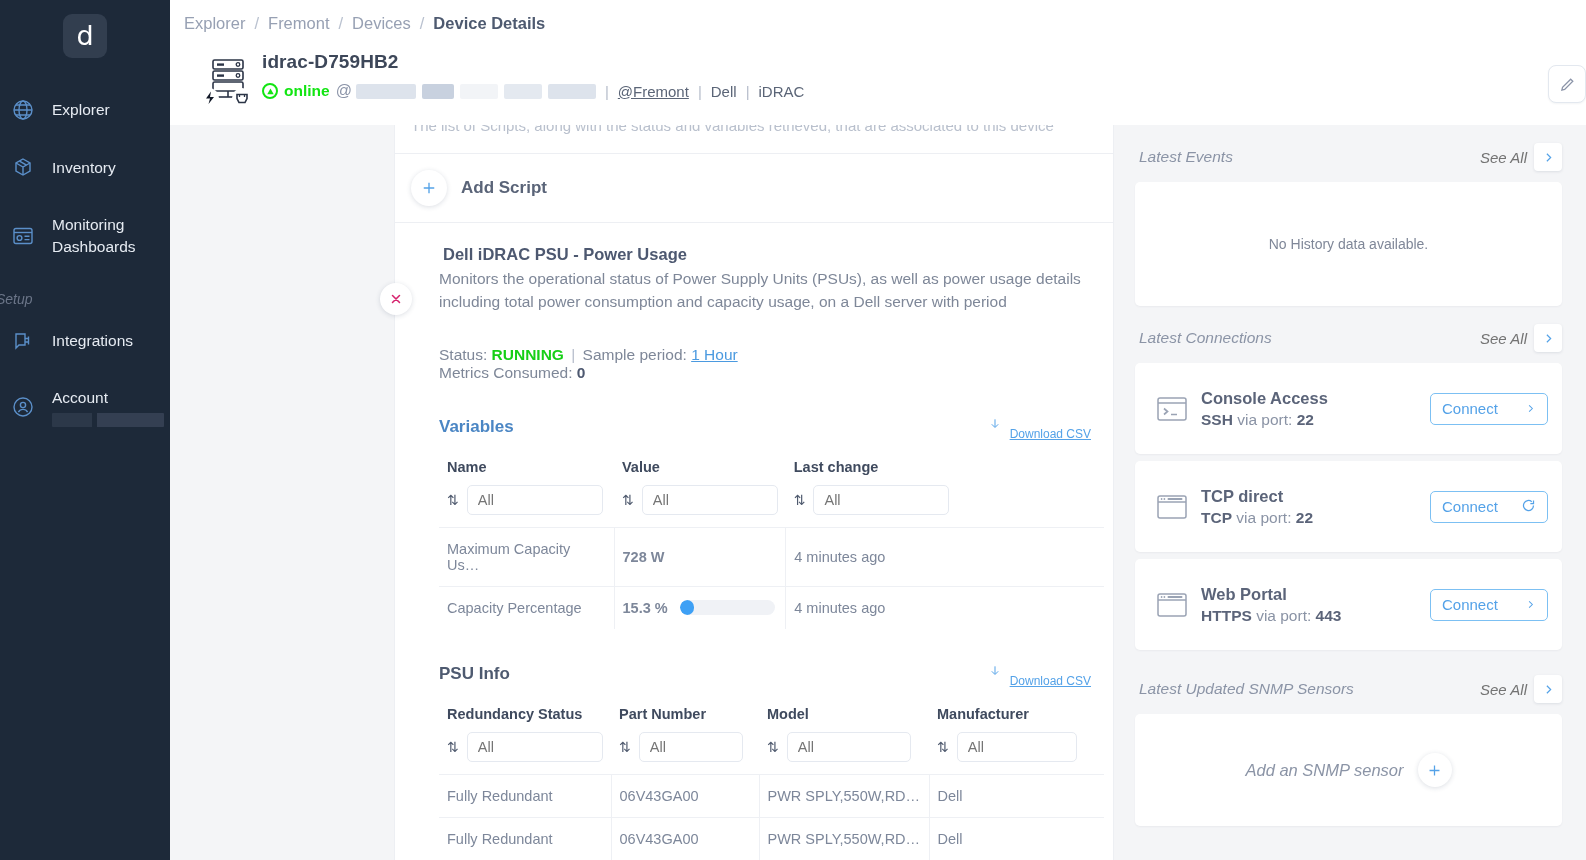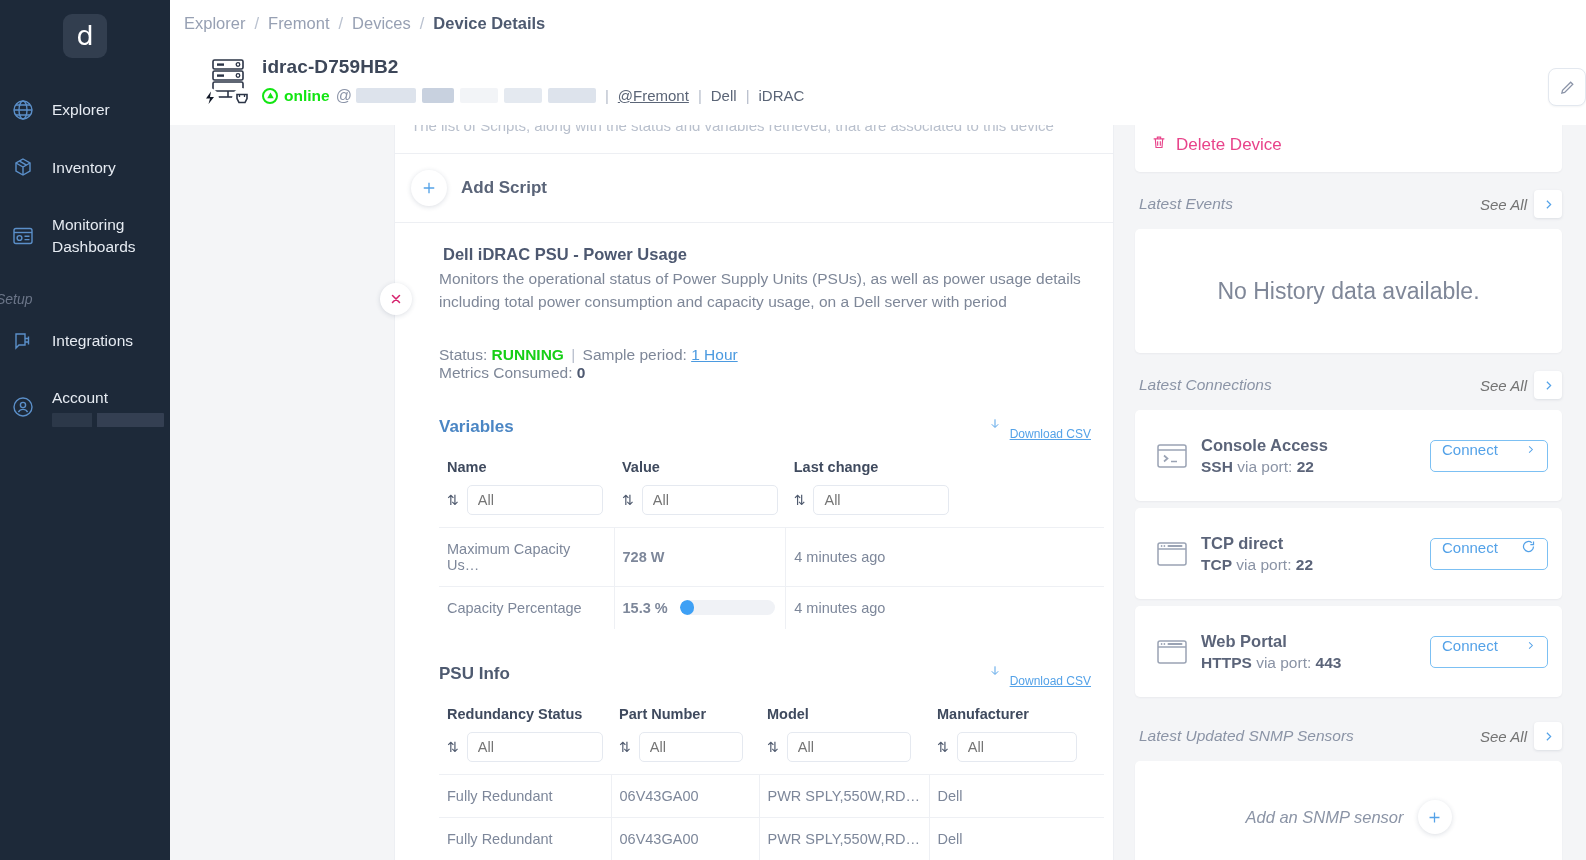--- a/index.html
+++ b/index.html
@@ -52,21 +52,21 @@
 
   
   .main { flex: 1 1 auto; height: 860px; position: relative; background: #ffffff; overflow: hidden; }
 
   .topbar { padding: 14px 0 0 14px; background:#fff; position:relative; z-index:5; }
   .crumbs { display: flex; align-items: center; gap: 9px; font-size: 16.5px; padding-left: 0px;}
   .crumb { color: #97a0b3; }
   .crumb.active { color: #4e5a70; font-weight: bold; }
   .crumb-sep { color: #b9c1cf; }
 
-  .devhead { display: flex; align-items: center; padding: 18px 0 10px 14px; }
+  .devhead { display: flex; align-items: flex-start; padding: 18px 0 10px 14px; }
   .dev-icon { width: 58px; flex: 0 0 58px; position: relative; height: 52px; margin-top: 6px;}
   .dev-meta { margin-left: 6px; flex: 1 1 auto; }
   .dev-title { font-size: 19px; font-weight: bold; color: #3d4759; letter-spacing: .1px;}
   .dev-sub { display: flex; align-items: center; gap: 6px; margin-top: 9px; font-size: 15px; }
   .status-dot { display:inline-flex; align-items:center; justify-content:center; width:16px; height:16px; border-radius:50%; border:2px solid #12e512; }
   .status-dot svg{display:block}
   .online { color: #12e512; font-weight: bold; font-size: 15.5px; }
   .at { color: #8b94a8; font-size: 16px; }
   .redact-light { display:inline-block; height:15px; border-radius:2px; }
   .pipe { color: #b6bdcb; padding: 0 3px; }
@@ -154,30 +154,30 @@
   .r-sec { display: flex; align-items: center; justify-content: space-between; padding: 18px 0 11px 4px; }
   .r-sec-title { font-style: italic; color: #8b94a6; font-size: 15.5px; }
   .r-sec-right { display: flex; align-items: center; gap: 7px; }
   .see-all { font-style: italic; color: #737373; font-size: 15px; cursor: pointer;}
   .chev-btn {
     width: 28px; height: 28px; background: #fff; border-radius: 4px;
     display: flex; align-items: center; justify-content: center; cursor: pointer;
     box-shadow: 0 1px 3px rgba(30,45,75,.11);
   }
   .empty-card { height: 124px; display: flex; align-items: center; justify-content: center;
-                color: #7f8798; font-size: 23px; }
+                color: #7f8798; font-size: 14px; }
   .conn-card { display: flex; align-items: center; padding: 15px 14px; margin-bottom: 7px; min-height: 91px;}
   .conn-ico { width: 46px; flex: 0 0 46px; display: flex; align-items: center; justify-content: center; }
   .conn-body { flex: 1 1 auto; padding-left: 6px; }
   .conn-name { font-size: 16.5px; font-weight: bold; color: #5b6479; }
   .conn-meta { font-size: 15.5px; color: #8a93a5; margin-top: 3px; }
   .conn-meta b { color: #5b6479; }
   .connect-btn {
     width: 118px; height: 32px; border: 1px solid #7cc0f3; border-radius: 5px; background: #fff;
-    display: flex; justify-content: space-between; padding: 0 11px;
+    display: flex; align-items: center; justify-content: space-between; padding: 0 11px;
     color: #54a2e8; font-size: 15px; cursor: pointer; flex: 0 0 118px;
   }
   .snmp-card { height: 112px; display: flex; align-items: center; justify-content: center; gap: 14px; }
   .snmp-txt { font-style: italic; color: #8b94a6; font-size: 16.5px; }
   .snmp-plus {
     width: 34px; height: 34px; border-radius: 50%; background: #fff;
     box-shadow: 0 1px 5px rgba(40,55,90,.16);
     display: flex; align-items: center; justify-content: center; cursor: pointer;
   }
 </style>
@@ -481,30 +481,20 @@
                 <td class="cell">Dell</td>
               </tr>
             </tbody>
               </table>
           </div>
         </div>
       </div>
 
       <aside class="pane-right">
 
-        <div class="r-card del-card">
-          <span>
-            <svg width="16" height="17" viewBox="0 0 24 24" fill="none" stroke="#e8438a" stroke-width="1.7">
-              <path d="M4 6.5h16M9.5 6.5V4h5v2.5"></path>
-                <path d="M6.5 6.5l1 13h9l1-13"></path>
-                <path d="M10 10v7M14 10v7"></path>
-            </svg>
-          </span>
-          <span class="del-txt">Delete Device</span>
-        </div>
 
         <div class="r-sec">
           <span class="r-sec-title">Latest Events</span>
           <span class="r-sec-right">
             <span class="see-all">See All</span>
             <span class="chev-btn">
               <svg width="13" height="13" viewBox="0 0 24 24" fill="none" stroke="#54a2e8" stroke-width="2.2">
                   <path d="M9 5l7 7-7 7"></path>
                 </svg>
             </span>

